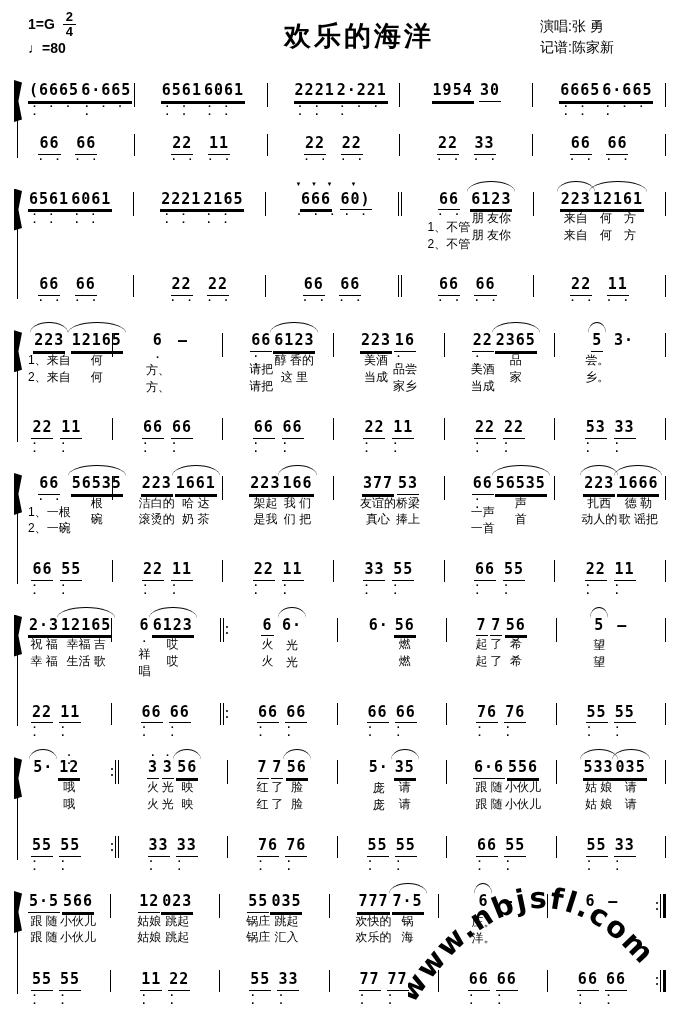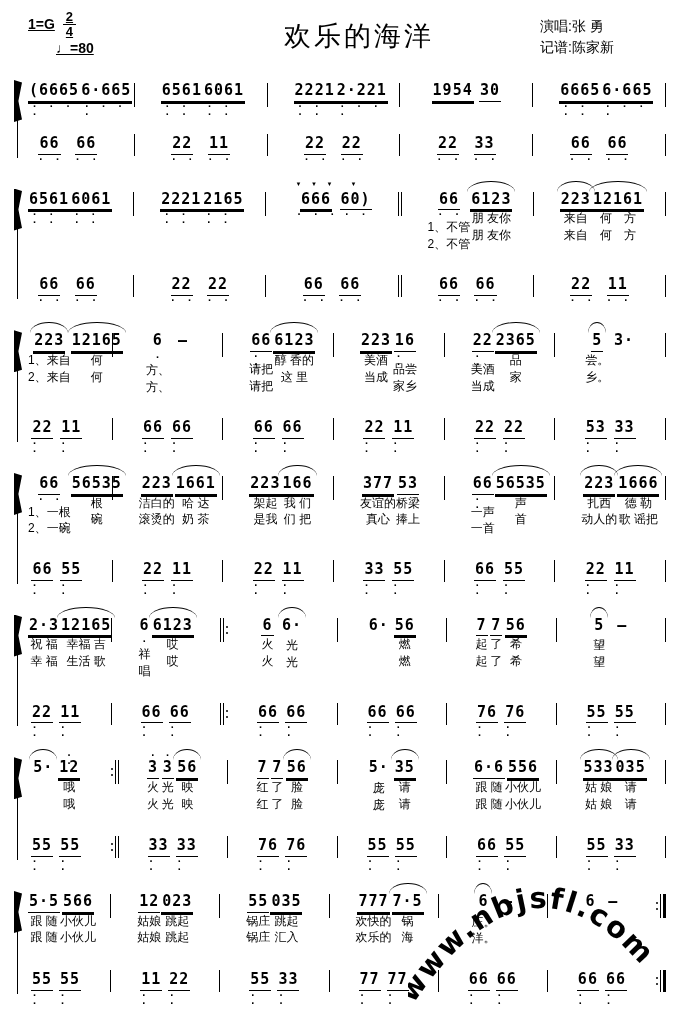--- a/index.html
+++ b/index.html
@@ -2,27 +2,27 @@
 <html><head>
 <meta charset="utf-8">
 <style>
   html,body{margin:0;padding:0;background:#fff;}
   body{width:678px;height:1021px;overflow:hidden;color:#000;
        font-family:"Liberation Sans",sans-serif;position:relative;}
   .page{padding:6px 10px 0 10px;}
 
   
   .hdr{display:flex;align-items:flex-start;height:58px;}
-  .hdr-left{width:150px;padding-left:18px;padding-top:4px;text-decoration:underline;}
+  .hdr-left{width:150px;padding-left:18px;padding-top:4px;}
   .keyrow{display:flex;align-items:center;gap:8px;font-weight:bold;font-size:14px;}
   .meter{display:inline-flex;flex-direction:column;align-items:center;font-size:13px;line-height:1.05;font-weight:bold;}
   .meter .top{border-bottom:1px solid #000;padding:0 3px;}
   .meter .bot{padding:0 3px;}
-  .temporow{font-weight:bold;font-size:14px;margin-top:2px;margin-left:28px;}
-  .hdr-title{flex:1;text-align:center;font-size:27px;font-weight:normal;letter-spacing:3px;padding-top:12px;}
+  .temporow{font-weight:bold;font-size:14px;margin-top:2px;}
+  .hdr-title{flex:1;text-align:center;font-size:27px;font-weight:bold;letter-spacing:3px;padding-top:12px;}
   .hdr-right{width:128px;font-size:14px;line-height:1.5;padding-top:10px;white-space:nowrap;}
 
   
   #score{padding:4px 2px 0 2px;}
   .sys{position:relative;padding-left:16px;margin-bottom:13px;}
   .sys::before{content:"";position:absolute;left:5px;top:16px;bottom:6px;width:1px;background:#000;}
   .brace{position:absolute;left:2px;top:12px;width:8px;height:42px;background:#000;
          clip-path:polygon(0 0,100% 6%,55% 50%,100% 94%,0 100%);}
 
   .line{display:flex;align-items:flex-start;width:100%;gap:26px;}

